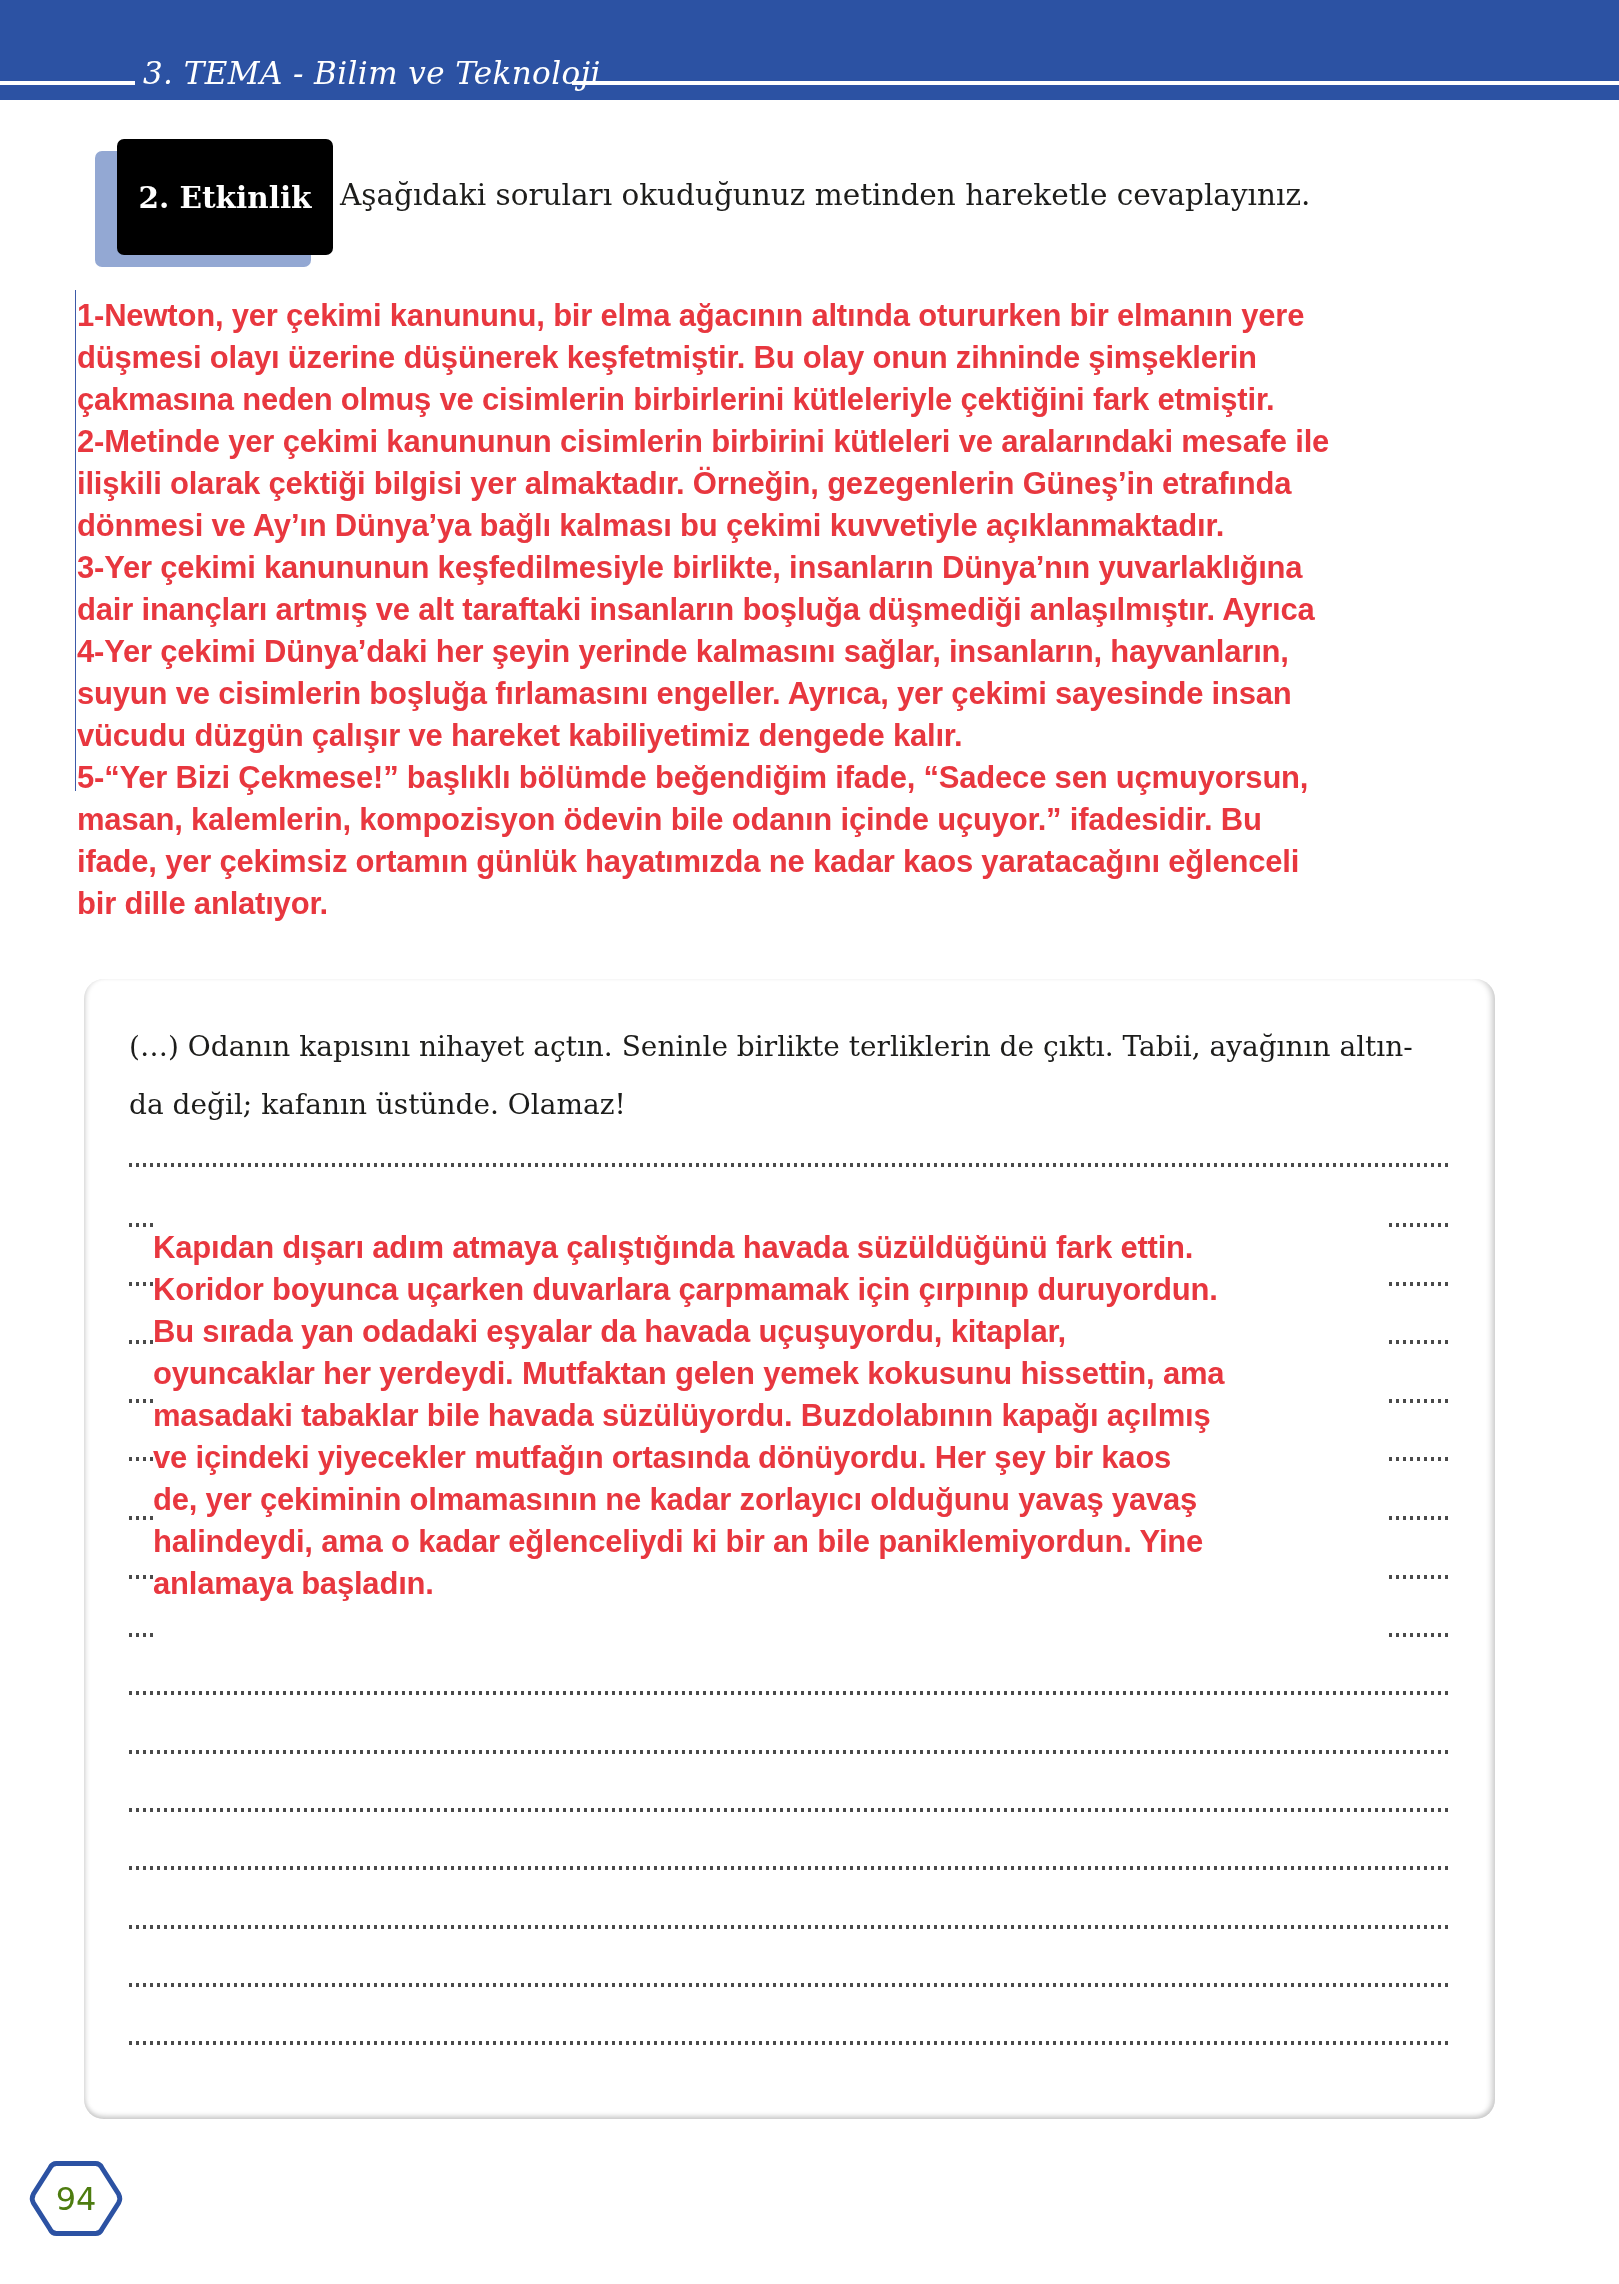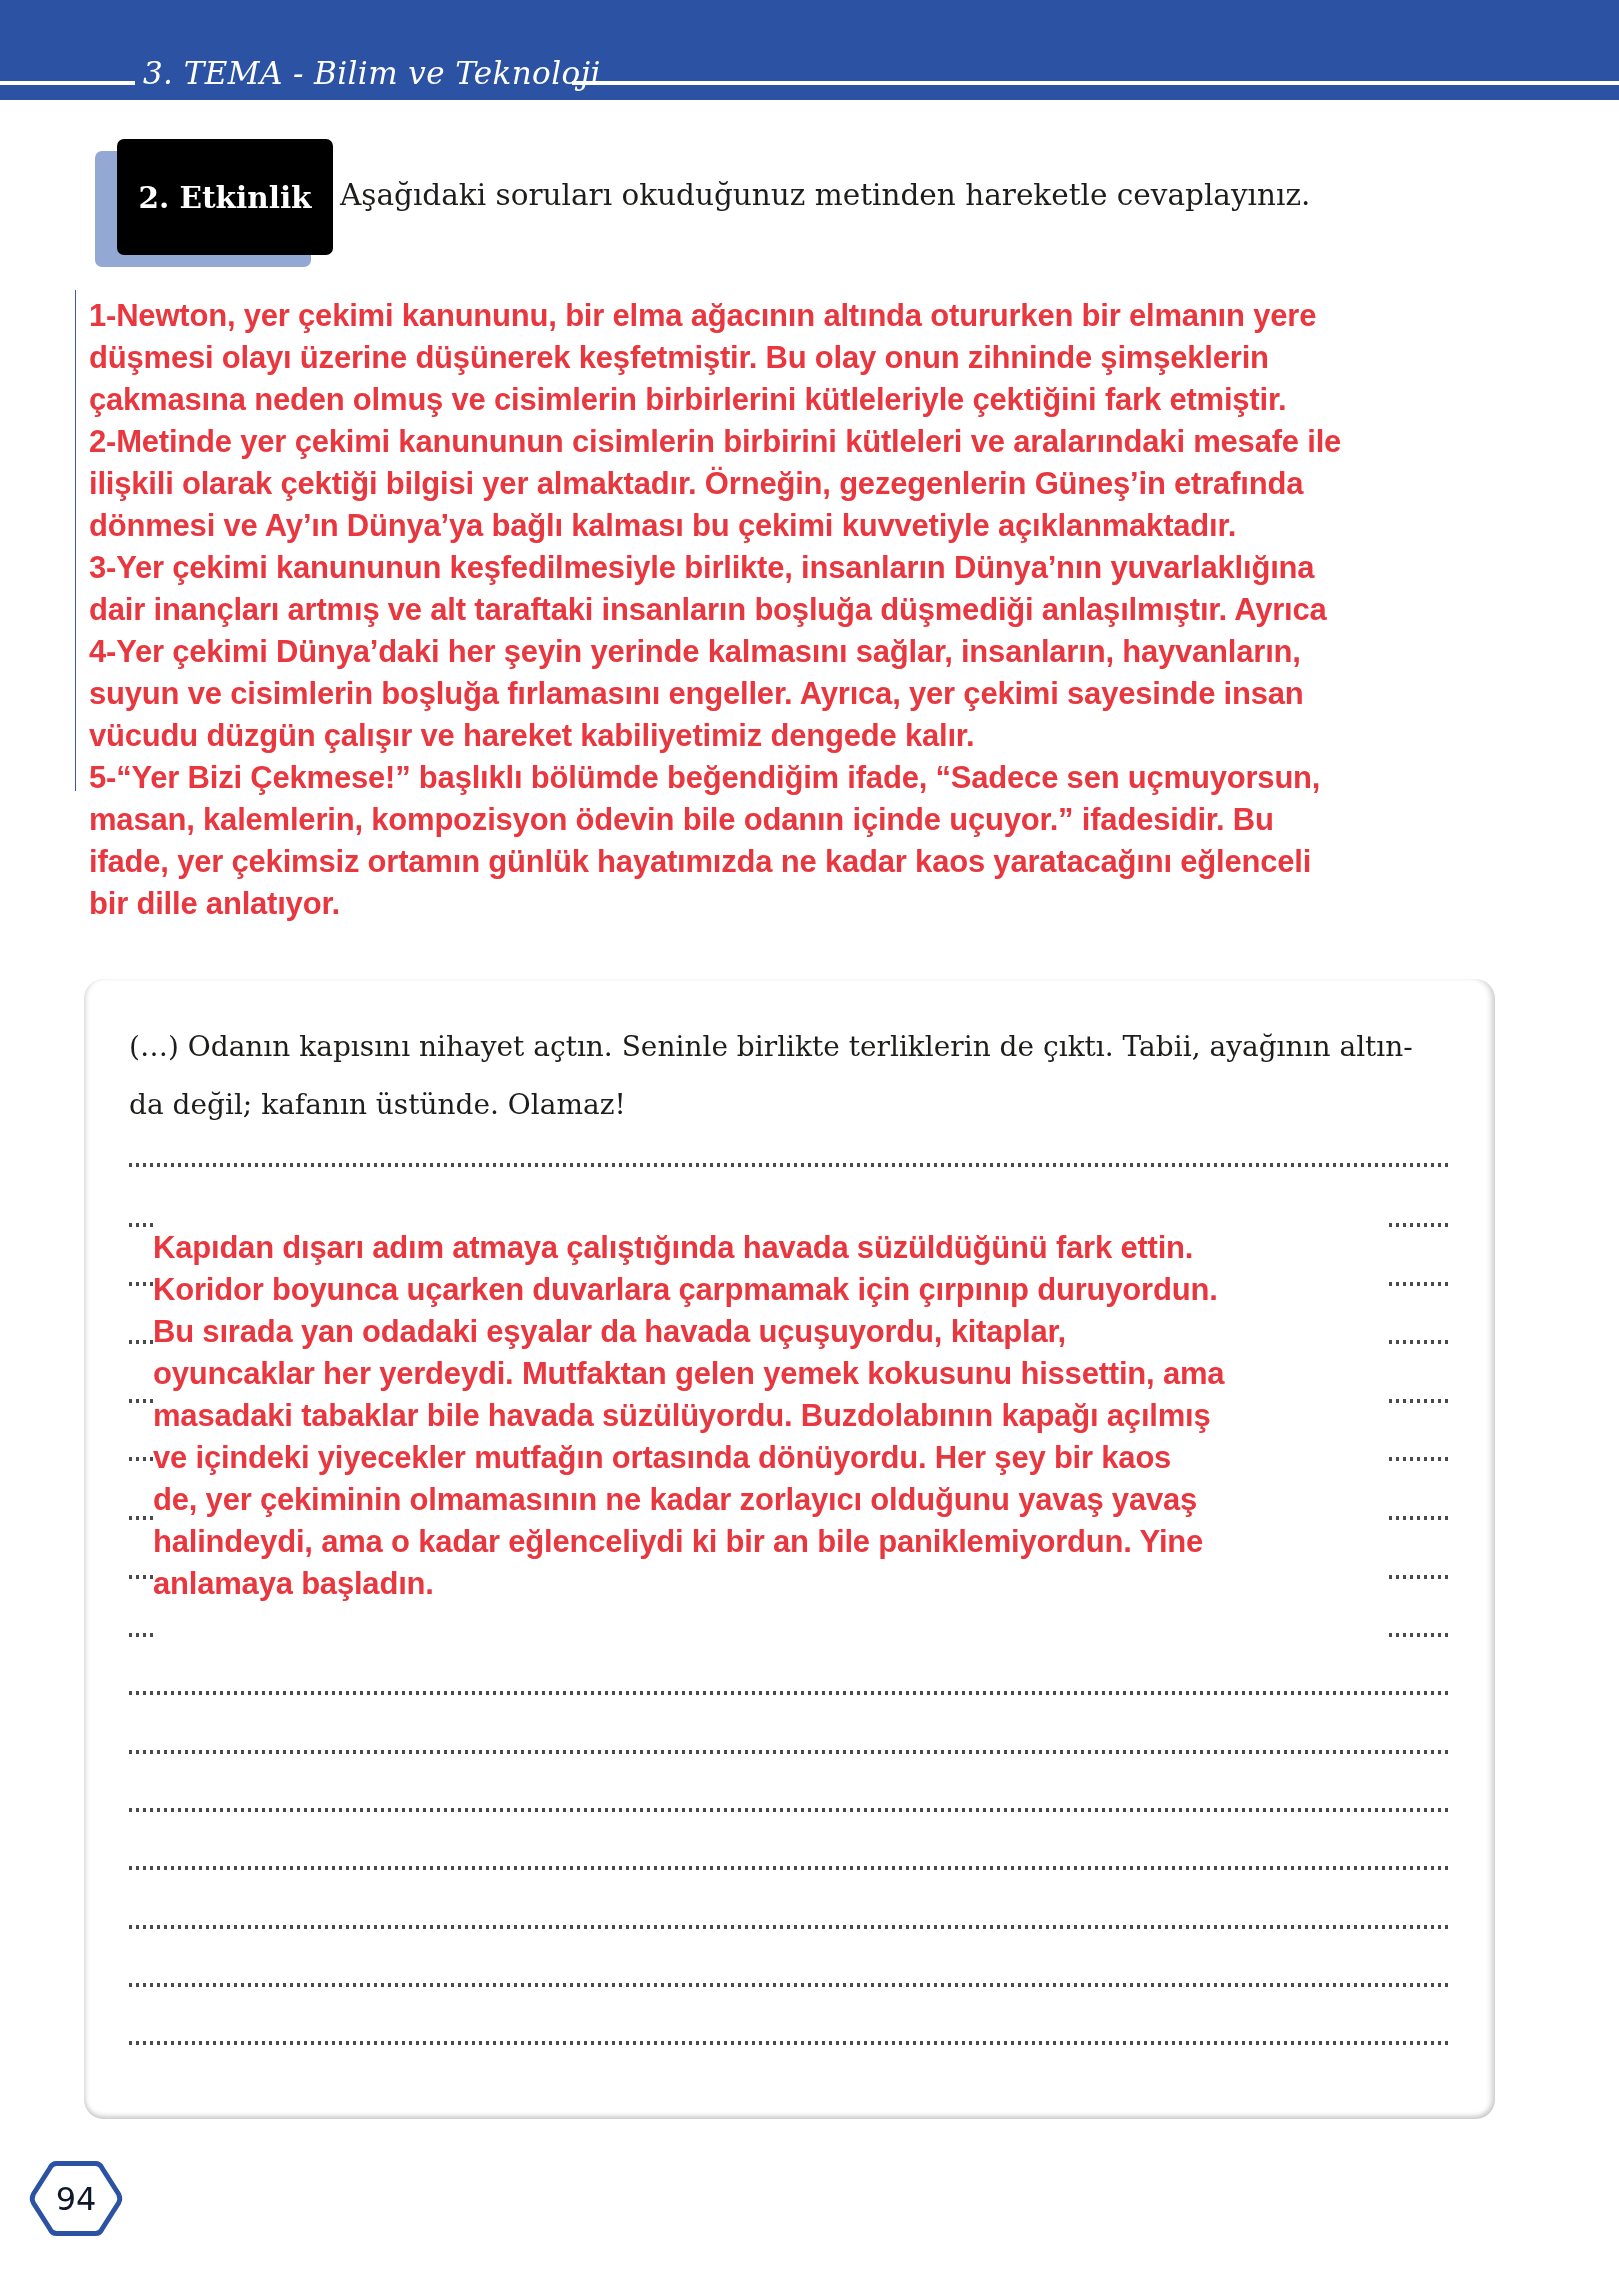--- a/index.html
+++ b/index.html
@@ -44,21 +44,20 @@
   
   .answers-rule {
     position: absolute; left: 75px; top: 290px; width: 1.4px; height: 501px;
     background: #3d5aa8;
   }
   .answers {
     position: absolute; left: 77px; top: 295px; width: 1462px;
     font-family: "Liberation Sans", sans-serif; font-weight: bold;
     font-size: 31px; line-height: 42px; color: #e8373f;
     letter-spacing: -0.2px;
-    padding-left: 12px;
   }
   .answer-line { white-space: nowrap; display: block; height: 42px; }
 
   
   .writing-box {
     position: absolute; left: 84px; top: 979px; width: 1411px; height: 1140px;
     background: #ffffff; border-radius: 19.7px;
     box-shadow: inset 0 -5.6px 5.6px -2.8px #c9c9c9, inset 4.9px 0 5.6px -3.5px #d4d4d4, inset -6.3px 0 6.3px -3.5px #c8c8c8;
   }
   .quote {
@@ -84,21 +83,21 @@
   }
   .overlay-line { display: block; white-space: nowrap; height: 42px; }
 
   
   .page-badge {
     position: absolute; left: 27px; top: 2159px; width: 98px; height: 79px;
   }
   .page-number {
     position: absolute; left: 27px; top: 2159px; width: 98px; height: 79px;
     display: flex; align-items: center; justify-content: center;
-    font-family: "DejaVu Sans", sans-serif; font-size: 32px; color: #0f172a;
+    font-family: "DejaVu Sans", sans-serif; font-size: 32px; color: #4d7c0f;
   }
 </style>
 </head>
 <body>
 
 <div class="header-band">
   <div class="header-stripe left"></div>
   <div class="header-stripe right"></div>
   <div class="header-title">3. TEMA - Bilim ve Teknoloji</div>
 </div>

